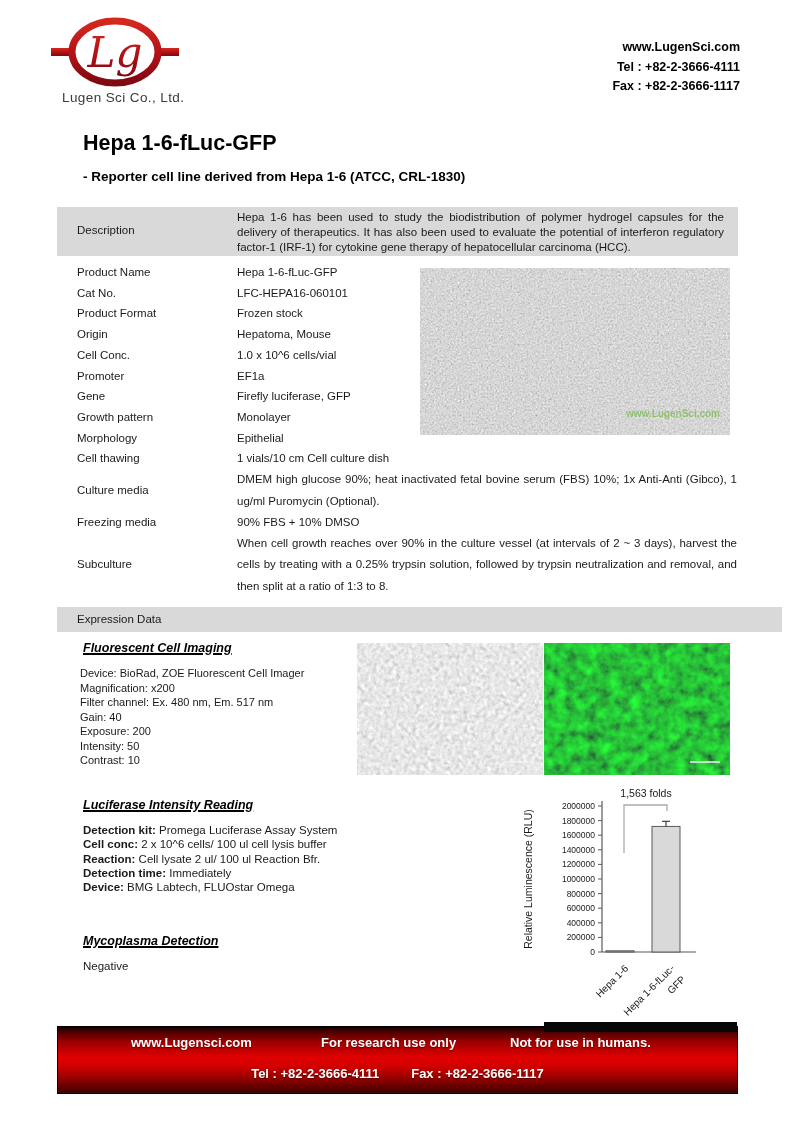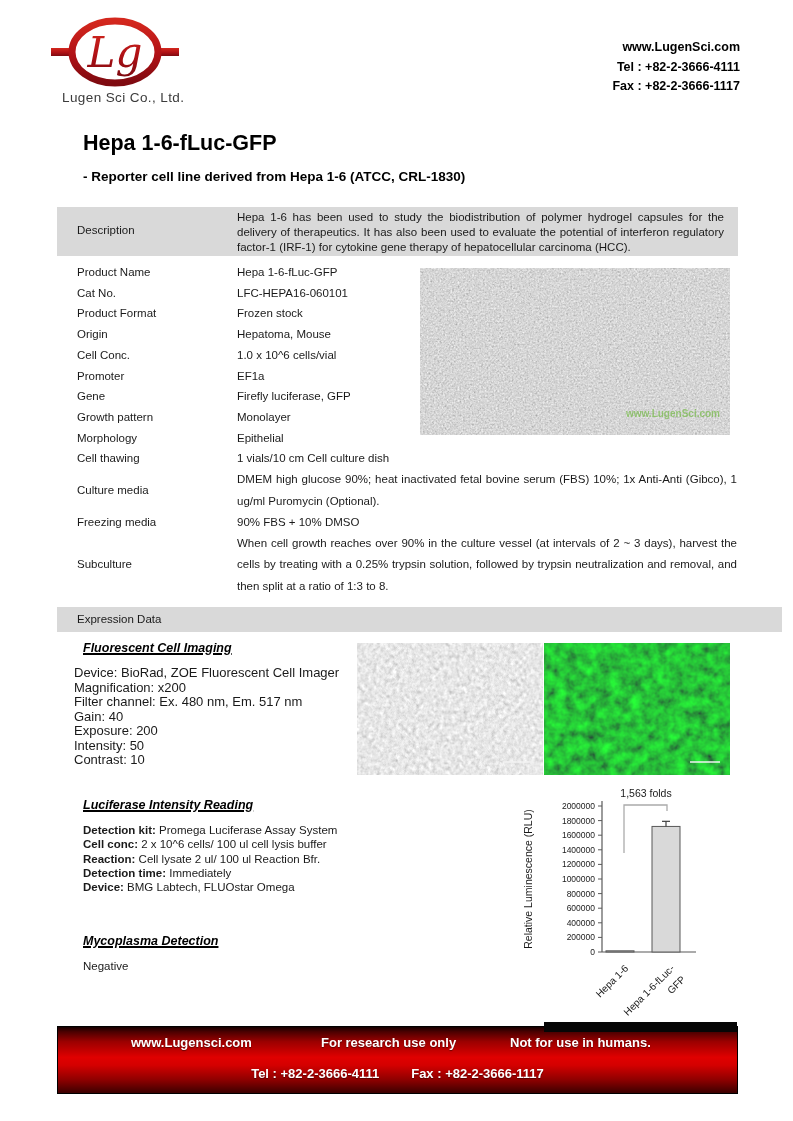--- a/index.html
+++ b/index.html
@@ -31,21 +31,21 @@
   .watermark{position:absolute;right:10px;bottom:16px;font-size:10px;color:#63b32e;opacity:.6;font-weight:bold;}
   .img-bf{position:absolute;left:357px;top:643px;width:186px;height:132px;overflow:hidden;}
   .img-gfp{position:absolute;left:544px;top:643px;width:186px;height:132px;overflow:hidden;}
   .scalebar{position:absolute;right:10px;bottom:12px;width:30px;height:2px;background:#f2f2f2;opacity:.75;}
   
   .expr-bar{position:absolute;left:57px;top:607px;width:725px;height:25px;background:#d9d9d9;}
   .expr-bar span{position:absolute;left:20px;top:6px;font-size:11.5px;}
   
   .sec-head{font-size:12.5px;font-weight:bold;font-style:italic;text-decoration:underline;text-decoration-thickness:1.5px;color:#000;}
   .sec-fci{position:absolute;left:83px;top:641px;}
-  .fci-lines{position:absolute;left:74px;top:666px;font-size:13px;line-height:14.5px;}
+  .fci-lines{position:absolute;left:80px;top:666px;font-size:11px;line-height:14.5px;}
   .sec-luc{position:absolute;left:83px;top:798px;}
   .luc-lines{position:absolute;left:83px;top:823px;font-size:11.5px;line-height:14.3px;}
   .luc-lines b{font-weight:bold;}
   .sec-myc{position:absolute;left:83px;top:934px;}
   .myc-result{position:absolute;left:83px;top:960px;font-size:11.5px;}
   
   .chart{position:absolute;left:518px;top:776px;width:262px;height:256px;overflow:visible;}
   .chart svg{overflow:visible;font-family:"Liberation Sans","DejaVu Sans",sans-serif;}
   
   .footer{

